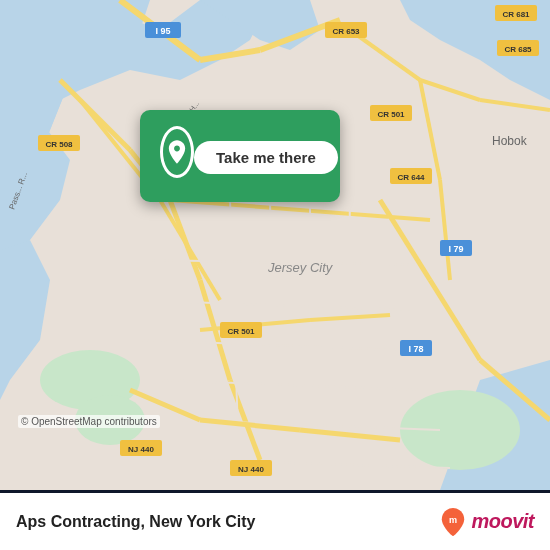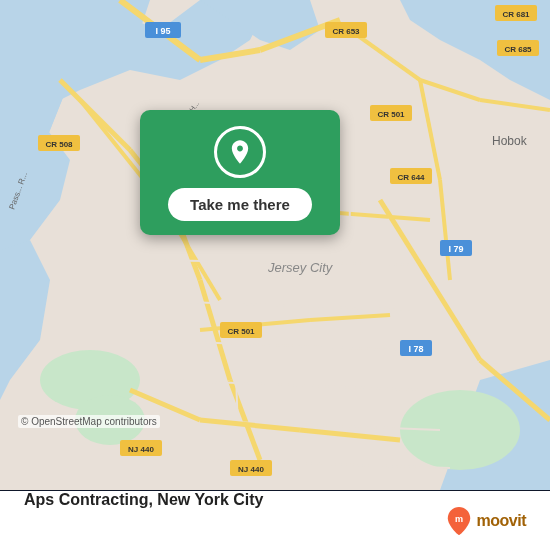--- a/index.html
+++ b/index.html
@@ -35,21 +35,20 @@
 
     
     #location-card {
       position: absolute;
       top: 110px;
       left: 140px;
       width: 200px;
       background: #2e9e5e;
       border-radius: 10px;
       display: flex;
-      flex-direction: column;
       align-items: center;
       padding: 16px 20px 14px;
       box-shadow: 0 4px 14px rgba(0,0,0,0.35);
       z-index: 10;
     }
 
     #pin-icon-wrapper {
       width: 52px;
       height: 52px;
       border: 3px solid white;
@@ -77,22 +76,23 @@
       cursor: pointer;
       white-space: nowrap;
     }
 
     
     #bottom-bar {
       width: 550px;
       height: 60px;
       background: white;
       display: flex;
-      padding: 0 24px;
-      border-top: 1px solid #0f172a;
+      align-items: center;
+      padding: 0 16px;
+      border-top: 3px solid #0f172a;
     }
 
     #place-name {
       font-size: 16px;
       font-weight: 600;
       color: #222;
       flex: 1;
     }
 
     #moovit-logo {
@@ -100,24 +100,25 @@
       align-items: center;
       gap: 4px;
     }
 
     #moovit-pin {
       width: 28px;
       height: 28px;
     }
 
     #moovit-text {
-      font-size: 16px;
+      font-size: 20px;
       font-weight: 700;
-      color: #a16207;
+      color: #be185d;
       letter-spacing: -0.5px;
+      font-style: italic;
     }
 
     #copyright {
       position: absolute;
       bottom: 62px;
       left: 18px;
       font-size: 10px;
       color: #555;
       background: rgba(255,255,255,0.7);
       padding: 1px 3px;

